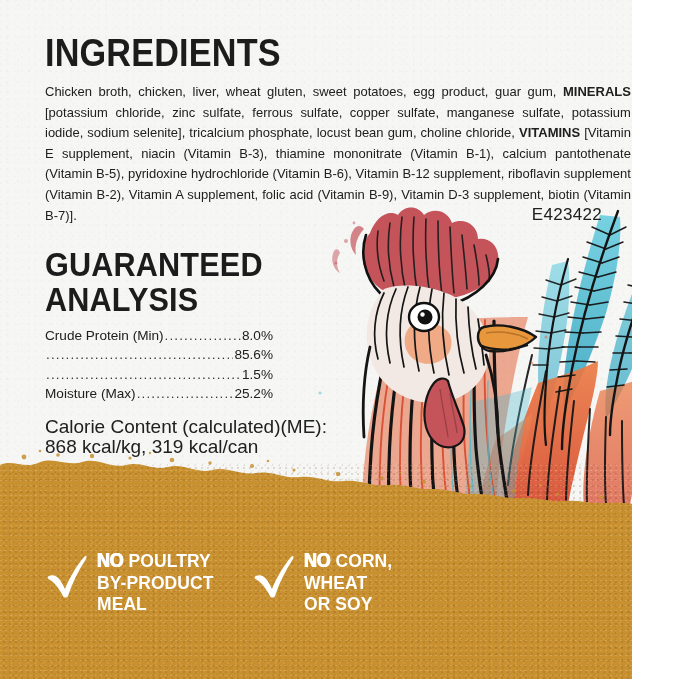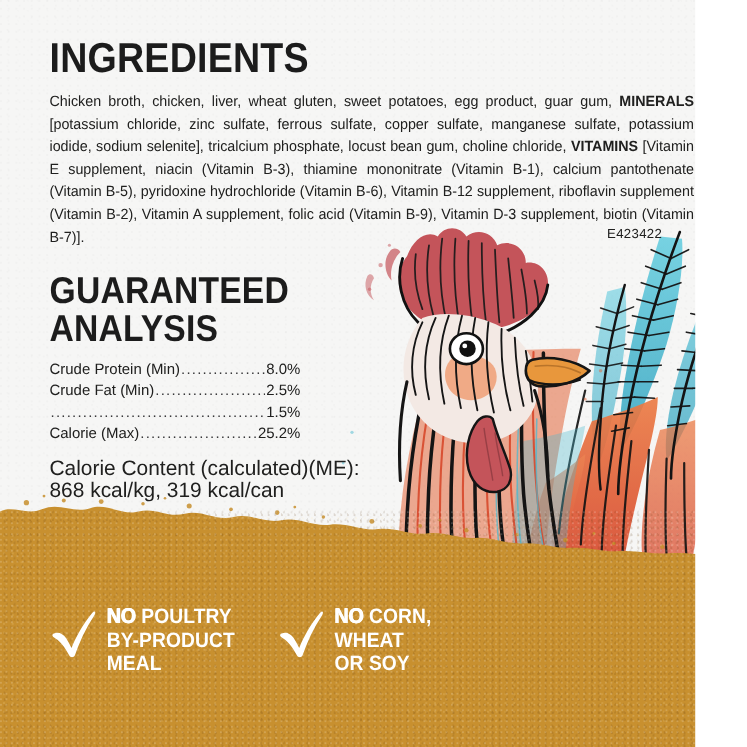--- a/index.html
+++ b/index.html
@@ -110,21 +110,21 @@
     text-align: justify;
     transform: scaleX(0.97);
     transform-origin: left top;
   }
   #ingredients-body b { font-weight: bold; }
 
   #ingredient-code {
     position: absolute;
     right: 30px;
     top: 205px;
-    font-size: 12px;
+    font-size: 17px;
     color: #20201f;
     letter-spacing: 0.3px;
   }
 
   
   .analysis-table {
     position: absolute;
     left: 45px;
     top: 326px;
     width: 228px;
@@ -476,30 +476,29 @@
     <div class="heading" id="analysis-heading">GUARANTEED
 ANALYSIS</div>
 
     <div class="analysis-table" id="analysis-table">
         <div class="analysis-row">
           <span class="a-label">Crude Protein (Min)</span>
           <span class="a-dots">........................................</span>
           <span class="a-value">8.0%</span>
         </div>
         <div class="analysis-row">
-          <span class="a-label">Crude Fat (Min)</span>
           <span class="a-dots">........................................</span>
-          <span class="a-value">2.5%</span>
+          <span class="a-value">85.6%</span>
         </div>
         <div class="analysis-row">
           <span class="a-dots">........................................</span>
           <span class="a-value">1.5%</span>
         </div>
         <div class="analysis-row">
-          <span class="a-label">Calorie (Max)</span>
+          <span class="a-label">Moisture (Max)</span>
           <span class="a-dots">........................................</span>
           <span class="a-value">25.2%</span>
         </div>
       </div>
 
     <div id="calorie-block">Calorie Content (calculated)(ME):
 868 kcal/kg, 319 kcal/can</div>
   </div>
 
   <div class="claims" id="claims-row">

